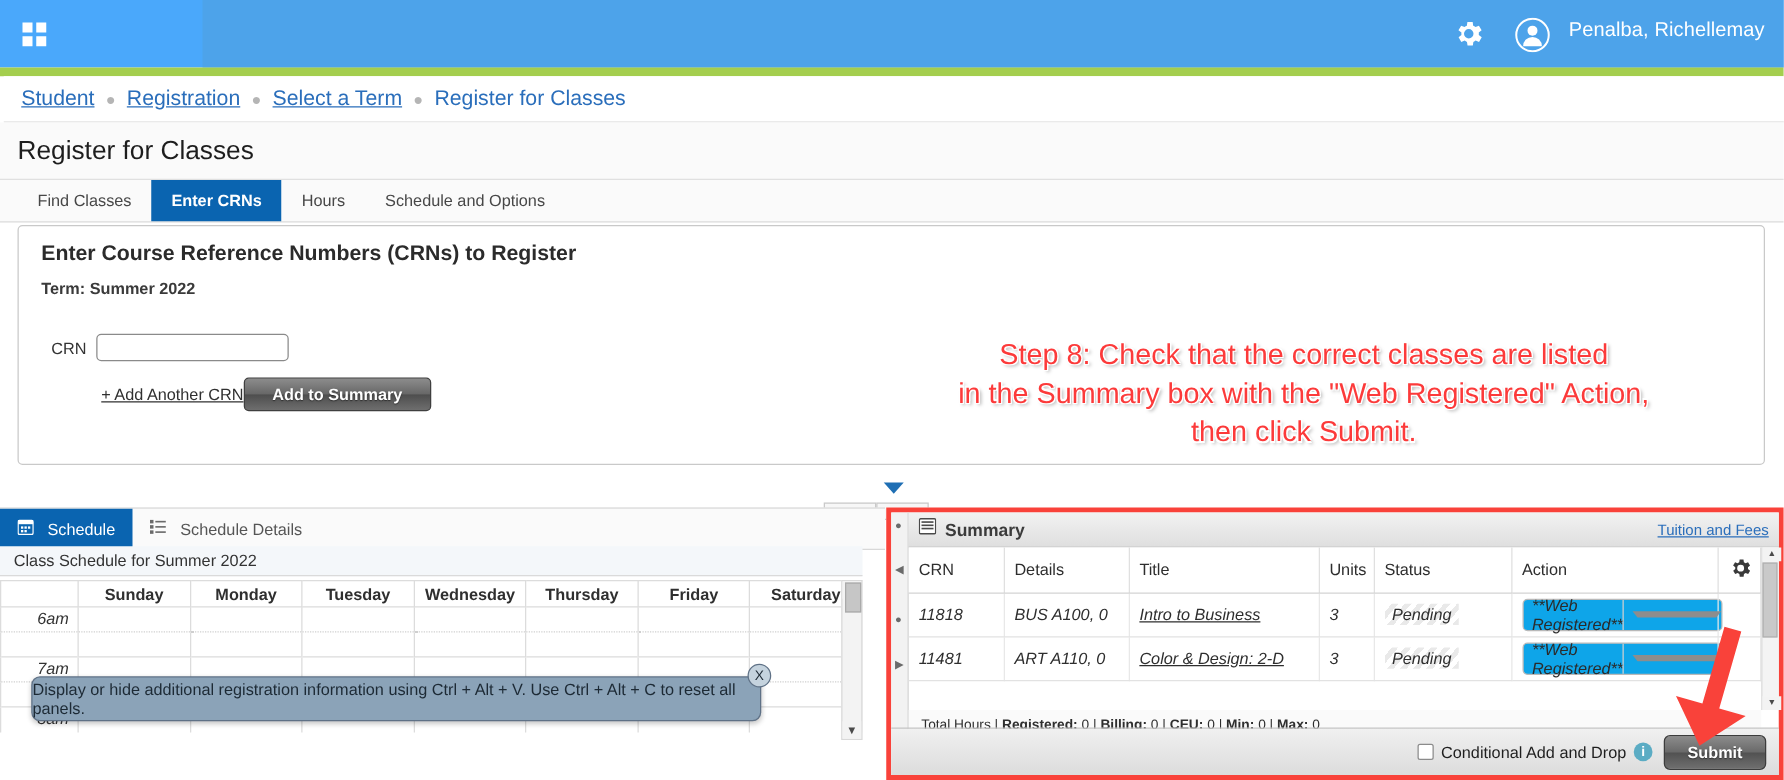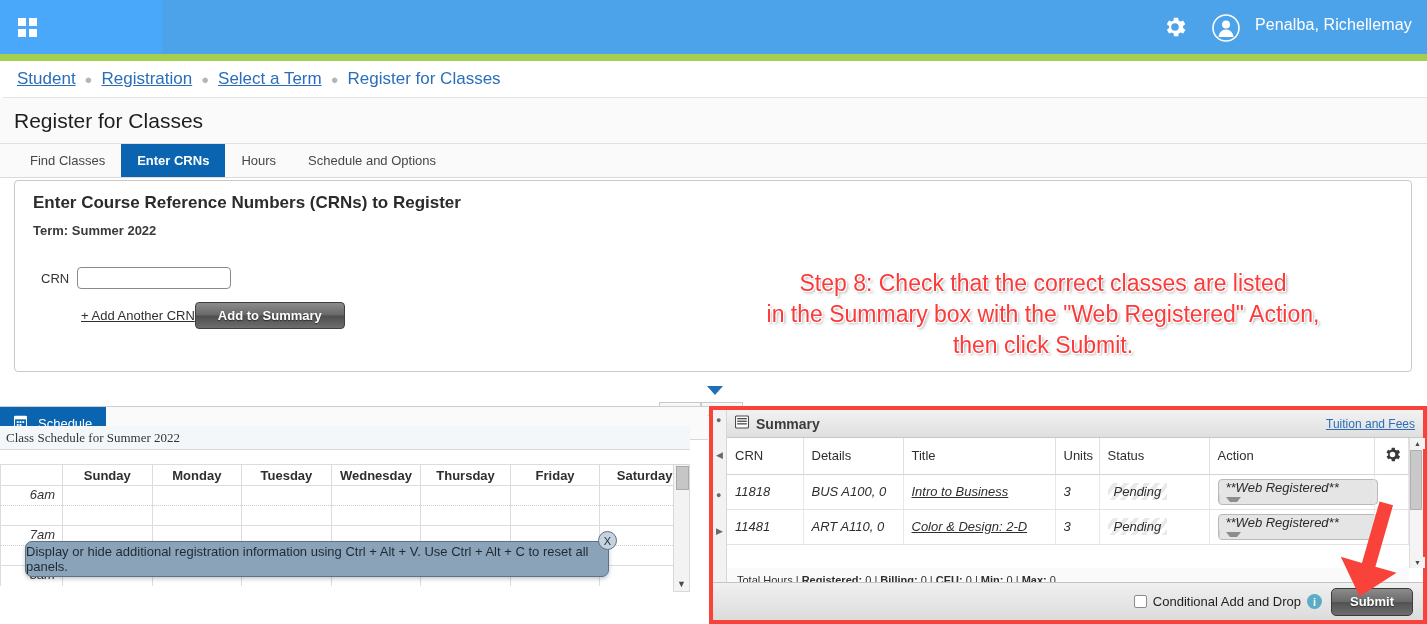--- a/index.html
+++ b/index.html
@@ -132,24 +132,24 @@
   .sched-tabs {
     position: absolute; left: 0; top: 0; width: 708px; height: 33px;
     background: #fafafa; border-bottom: 1px solid #d8d8d8; display: flex;
   }
   .sched-tab {
     display: flex; align-items: center; gap: 11px; padding: 0 14px;
     font-size: 13px; color: #555; cursor: pointer;
   }
   .sched-tab.active { background: #0a64b0; color: #fff; }
   .sched-caption {
-    position: absolute; left: 0; top: 19px; width: 690px; height: 24px;
+    position: absolute; left: 0; top: 30px; width: 690px; height: 24px;
     background: #f4f7fa; border-bottom: 1px solid #dadada;
-    display: flex; align-items: center; padding-left: 6px;
-    font-size: 13px; color: #333; font-family: Liberation Serif, serif;
+    display: flex; align-items: center; padding-left: 11px;
+    font-size: 13px; color: #333;
   }
   .sched-grid {
     position: absolute; left: 0; top: 57px; width: 690px; height: 128px;
     overflow: hidden;
   }
   table.cal { width: 690px; border-collapse: collapse; table-layout: fixed; }
   table.cal th {
     height: 21px; font-size: 13px; color: #2f2f2f; font-weight: bold;
     border: 1px solid #dcdcdc; background: #ffffff;
   }
@@ -253,21 +253,21 @@
     font-style: italic; vertical-align: middle;
   }
   td.lnk { }
   td.lnk span { text-decoration: underline; cursor: pointer; }
   .pending {
     display: inline-block; padding: 1px 6px; font-style: italic; color: #2e2e2e;
     background-image: repeating-linear-gradient(-50deg, #e9e9e9 0 4px, #ffffff 4px 8px);
   }
   .sel {
     width: 160px; height: 26px; border: 1px solid #b9b9b9; border-radius: 4px;
-    background: #e5e5e5; display: flex; align-items: flex-start; cursor: pointer; flex-direction: column;
+    background: #0ea5e9; display: flex; align-items: center; cursor: pointer;
   }
   .sel span { flex: 1; padding-left: 7px; font-size: 13px; font-style: italic; color: #2b2b2b; }
   .sel .arrowbox {
     width: 22px; height: 100%; border-left: 1px solid #cfcfcf;
     display: flex; align-items: center; justify-content: center;
   }
   .gear-col { width: 34px; }
   .sum-totals {
     position: absolute; left: 14px; top: 158px; right: 14px; height: 24px;
     background: #fafafa; border-bottom: 1px solid #d8d8d8;
@@ -386,20 +386,33 @@
             <rect x="0.5" y="1.5" width="13" height="12" rx="1.2" fill="none" stroke="#ffffff" stroke-width="1.2"></rect>
             <rect x="0.5" y="1.5" width="13" height="3.2" fill="#ffffff"></rect>
             <rect x="3" y="6.6" width="2" height="2"></rect>
               <rect x="6" y="6.6" width="2" height="2"></rect>
             <rect x="9" y="6.6" width="2" height="2"></rect>
               <rect x="3" y="9.7" width="2" height="2"></rect>
             <rect x="6" y="9.7" width="2" height="2"></rect>
           </svg>
         </span>
         <span>Schedule</span>
+      </div>
+      <div class="sched-tab">
+        <span>
+          <svg viewBox="0 0 14 14" width="13" height="13" fill="#6a6a6a">
+            <rect x="0" y="1" width="3" height="3"></rect>
+              <rect x="4.6" y="1.8" width="9" height="1.4"></rect>
+            <rect x="0" y="5.5" width="3" height="3"></rect>
+              <rect x="4.6" y="6.3" width="9" height="1.4"></rect>
+            <rect x="0" y="10" width="3" height="3"></rect>
+              <rect x="4.6" y="10.8" width="9" height="1.4"></rect>
+          </svg>
+        </span>
+        <span>Schedule Details</span>
       </div>
     </div>
 
     <div class="sched-caption">Class Schedule for Summer 2022</div>
 
     <div class="sched-grid">
       <table class="cal">
         <thead>
           <tr>
             <th class="timecol"></th>

